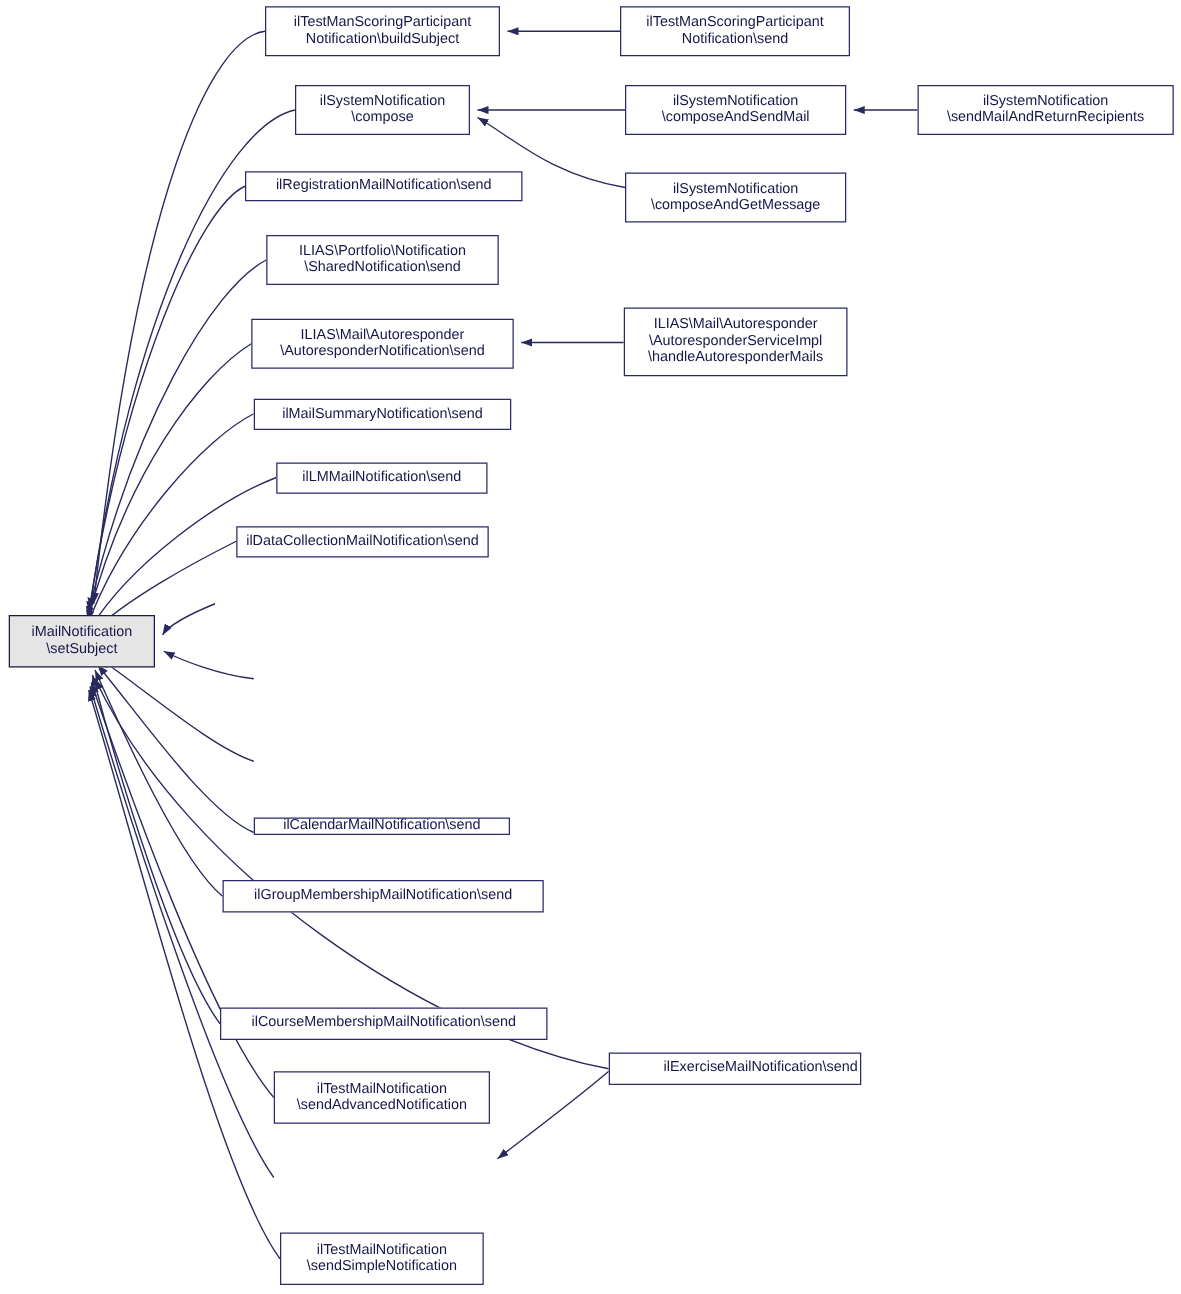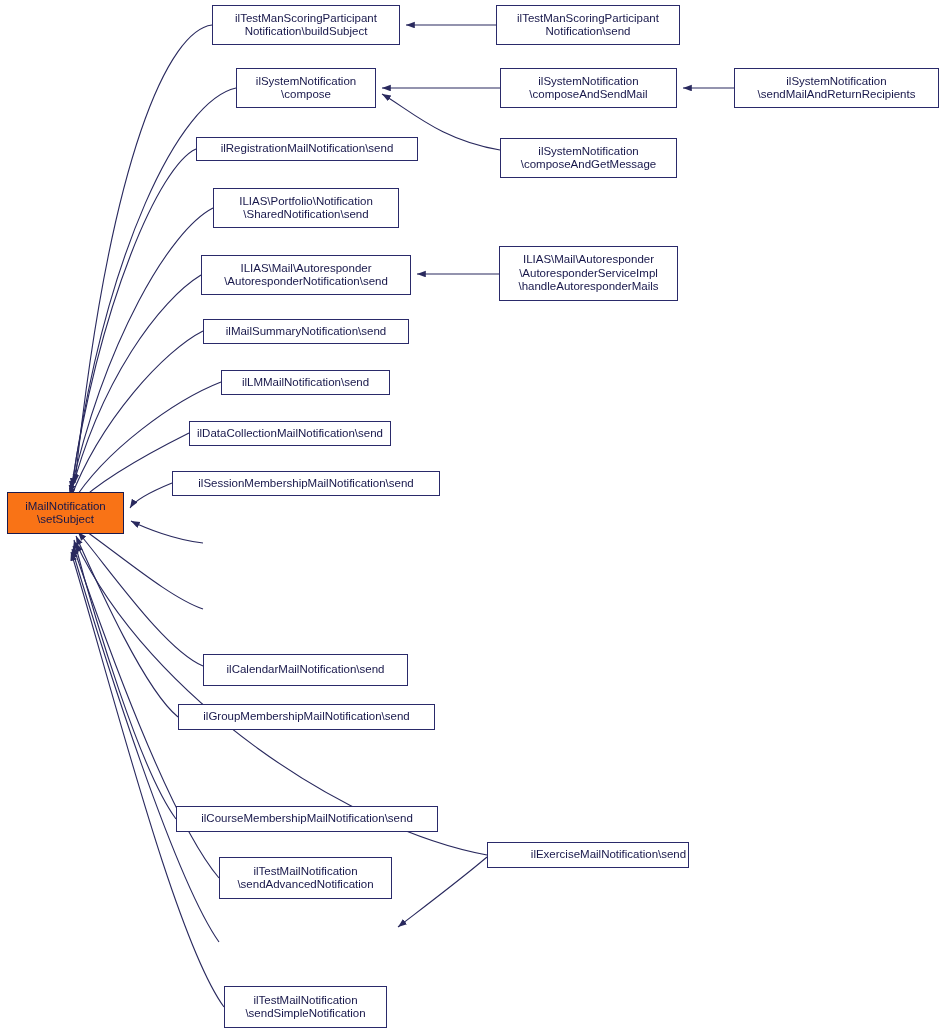--- a/index.html
+++ b/index.html
@@ -32,21 +32,21 @@
     font-size: 11.5px;
     line-height: 13.5px;
     display: flex;
     align-items: center;
     justify-content: center;
     text-align: center;
     white-space: pre-line;
     padding: 1px 3px;
   }
   .node.focus {
-    background: #f97316;
+    background: #e5e5e5;
     border-color: #1a1a4d;
   }
 </style>
 </head>
 <body>
 
 <div id="canvas">
   <svg class="edges" viewBox="0 0 945 1035">
     <defs>
       <marker id="arrow" markerWidth="9" markerHeight="9" refX="8" refY="3" orient="auto" markerUnits="strokeWidth">
@@ -101,22 +101,21 @@
   <div class="node" style="left:213px; top:188px; width:186px; height:40px;">ILIAS\Portfolio\Notification
 \SharedNotification\send</div>
   <div class="node" style="left:201px; top:255px; width:210px; height:40px;">ILIAS\Mail\Autoresponder
 \AutoresponderNotification\send</div>
   <div class="node" style="left:499px; top:246px; width:179px; height:55px;">ILIAS\Mail\Autoresponder
 \AutoresponderServiceImpl
 \handleAutoresponderMails</div>
   <div class="node" style="left:203px; top:319px; width:206px; height:25px;">ilMailSummaryNotification\send</div>
   <div class="node" style="left:221px; top:370px; width:169px; height:25px;">ilLMMailNotification\send</div>
   <div class="node" style="left:189px; top:421px; width:202px; height:25px;">ilDataCollectionMailNotification\send</div>
-  <div class="node" style="left:172px; top:471px; width:268px; height:25px;">ilSessionMembershipMailNotification\send</div>
-  <div class="node" style="left:203px; top:654px; width:205px; height:32px;">ilCalendarMailNotification\send</div>
+  <div class="node" style="left:203px; top:654px; width:205px; height:14px;">ilCalendarMailNotification\send</div>
   <div class="node" style="left:178px; top:704px; width:257px; height:26px;">ilGroupMembershipMailNotification\send</div>
   <div class="node" style="left:176px; top:806px; width:262px; height:26px;">ilCourseMembershipMailNotification\send</div>
   <div class="node" style="left:487px; top:842px; width:202px; height:26px;padding-left:44px;">ilExerciseMailNotification\send</div>
   <div class="node" style="left:219px; top:857px; width:173px; height:42px;">ilTestMailNotification
 \sendAdvancedNotification</div>
   <div class="node" style="left:224px; top:986px; width:163px; height:42px;">ilTestMailNotification
 \sendSimpleNotification</div>
 </div>
 
 </body></html>

